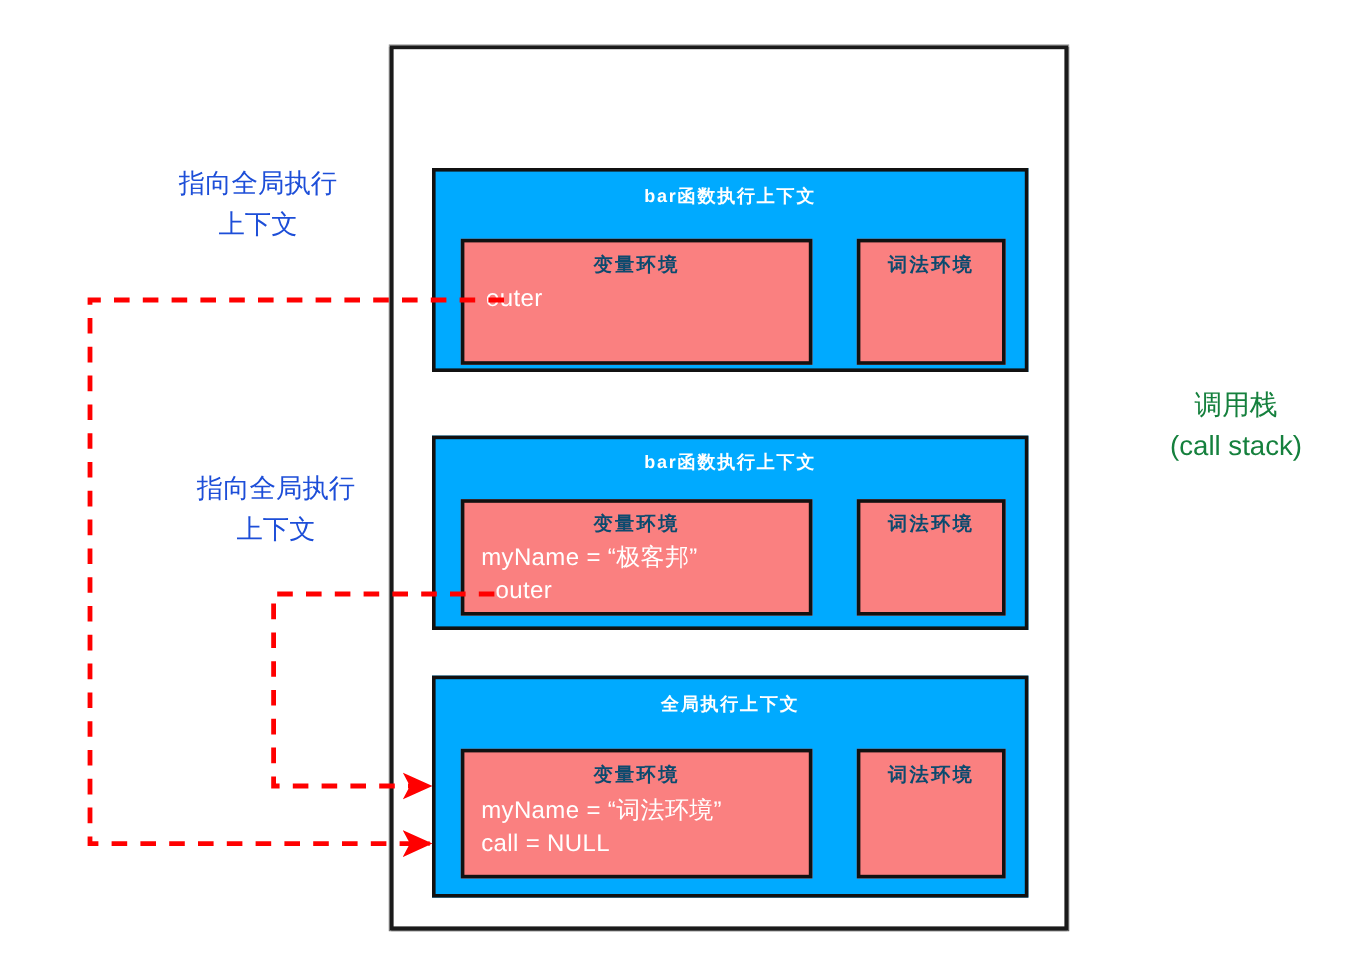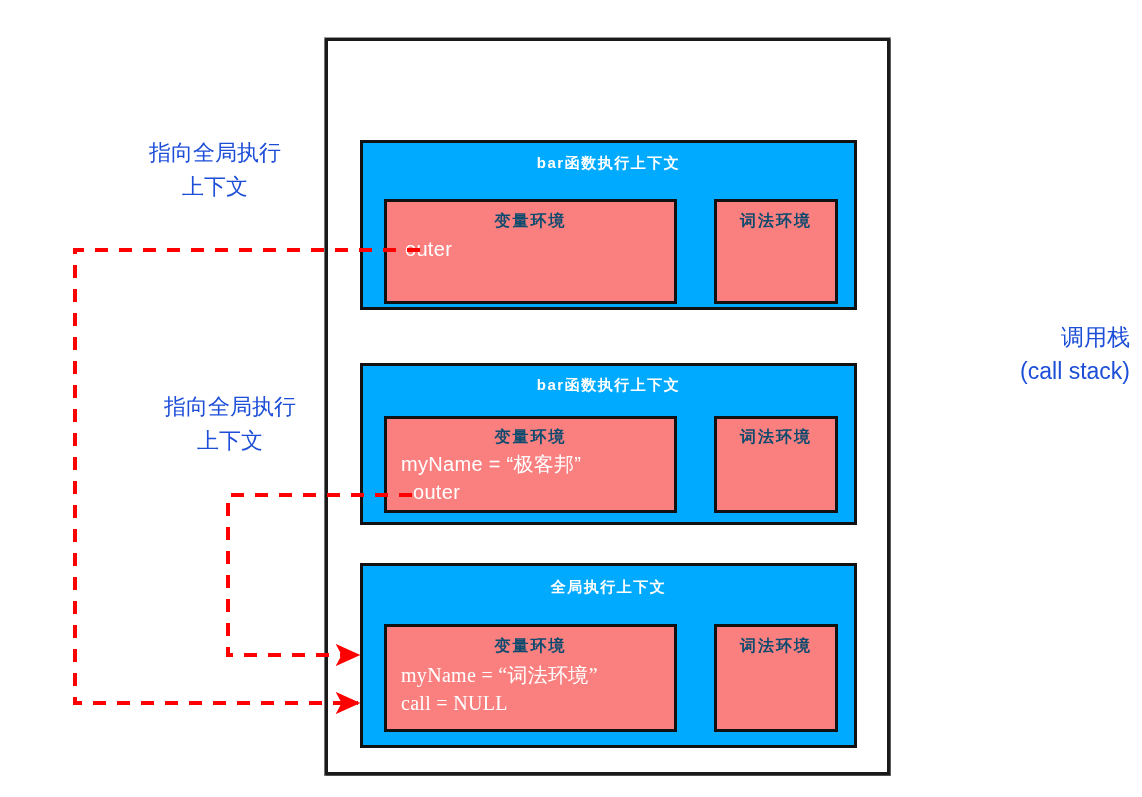--- a/index.html
+++ b/index.html
@@ -87,24 +87,24 @@
     font-size: 22px;
     line-height: 34px;
     text-align: center;
     white-space: pre-line;
     font-weight: 500;
   }
 
   
   .side-label {
     position: absolute;
-    color: #1d4ed8;
+    color: #15803d;
     font-size: 23px;
     line-height: 34px;
-    text-align: right;
+    text-align: center;
     white-space: pre-line;
   }
 
   
   .overlay {
     position: absolute;
     left: 0;
     top: 0;
     width: 1142px;
     height: 797px;
@@ -138,21 +138,21 @@
       <div class="env-title" style="top:8px;">变量环境</div>
       <div class="env-line" style="left:14px; top:32px;">myName = “极客邦”</div>
       <div class="env-line" style="left:26px; top:62px;">outer</div>
     </div>
 
     <div class="env" style="left:351px; top:50px; width:124px; height:97px;">
       <div class="env-title" style="top:8px;">词法环境</div>
     </div>
   </div>
 
-  <div class="ctx" style="top:563px; height:185px;font-family:Liberation Serif, serif;">
+  <div class="ctx" style="top:563px; height:185px;">
     <div class="ctx-title" style="top:12px;">全局执行上下文</div>
 
     <div class="env" style="left:21px; top:58px; width:293px; height:108px;">
       <div class="env-title" style="top:9px;">变量环境</div>
       <div class="env-line" style="left:14px; top:35px;">myName = “词法环境”</div>
       <div class="env-line" style="left:14px; top:65px;">call = NULL</div>
     </div>
 
     <div class="env" style="left:351px; top:58px; width:124px; height:108px;">
       <div class="env-title" style="top:9px;">词法环境</div>

